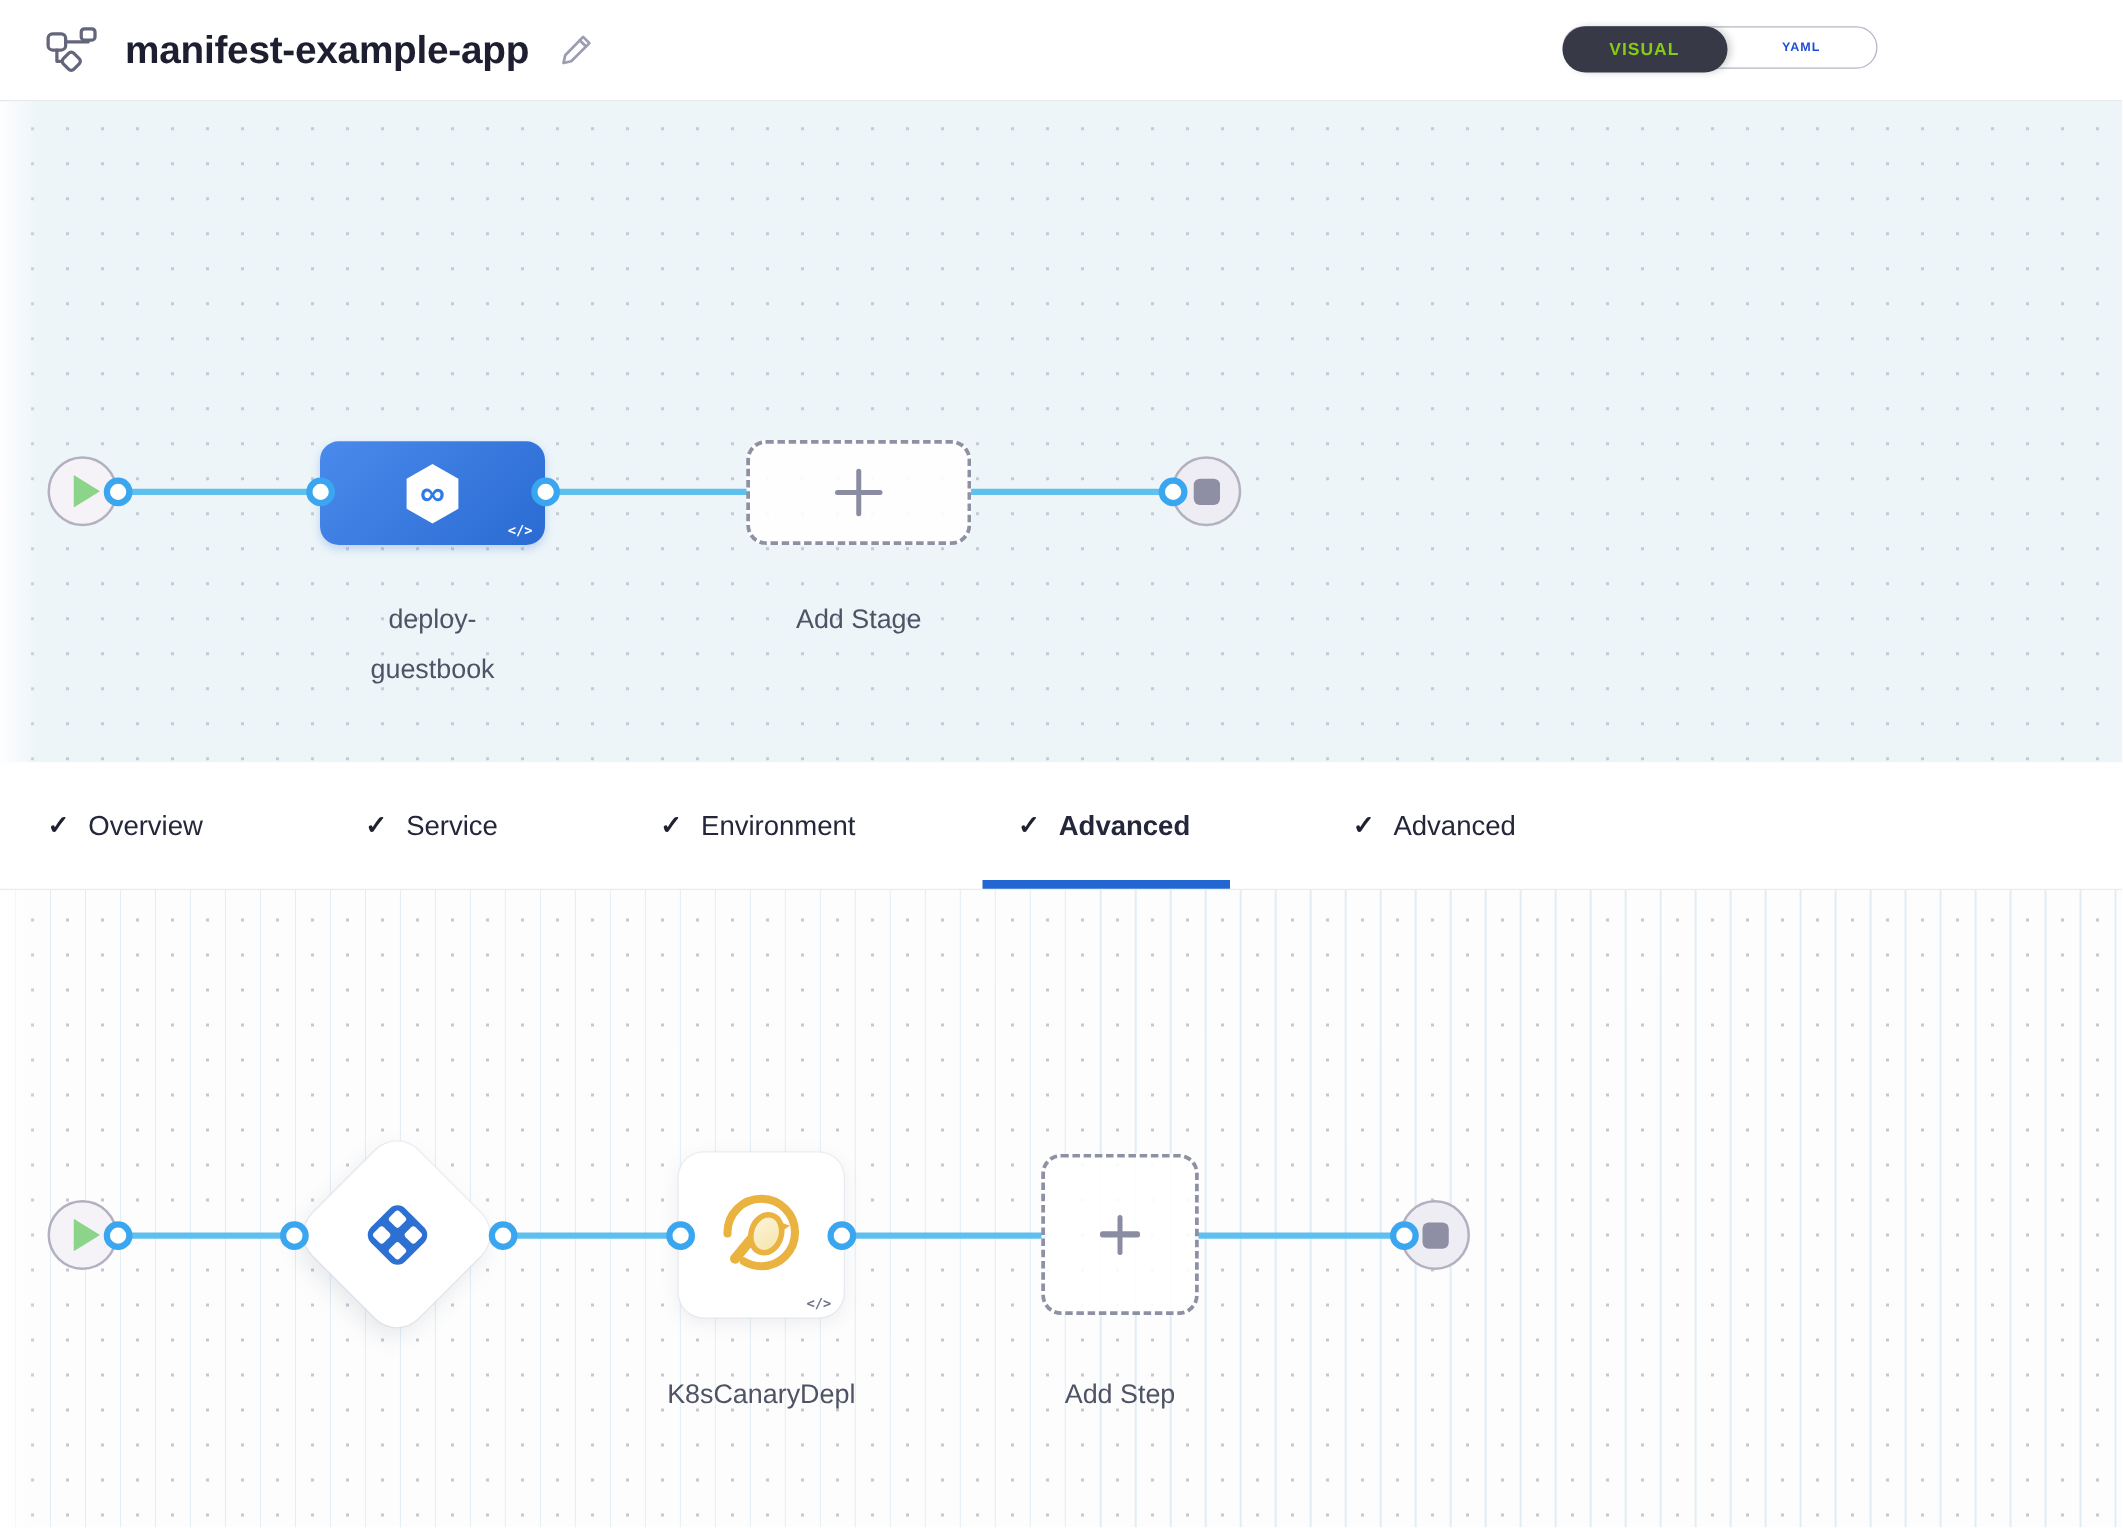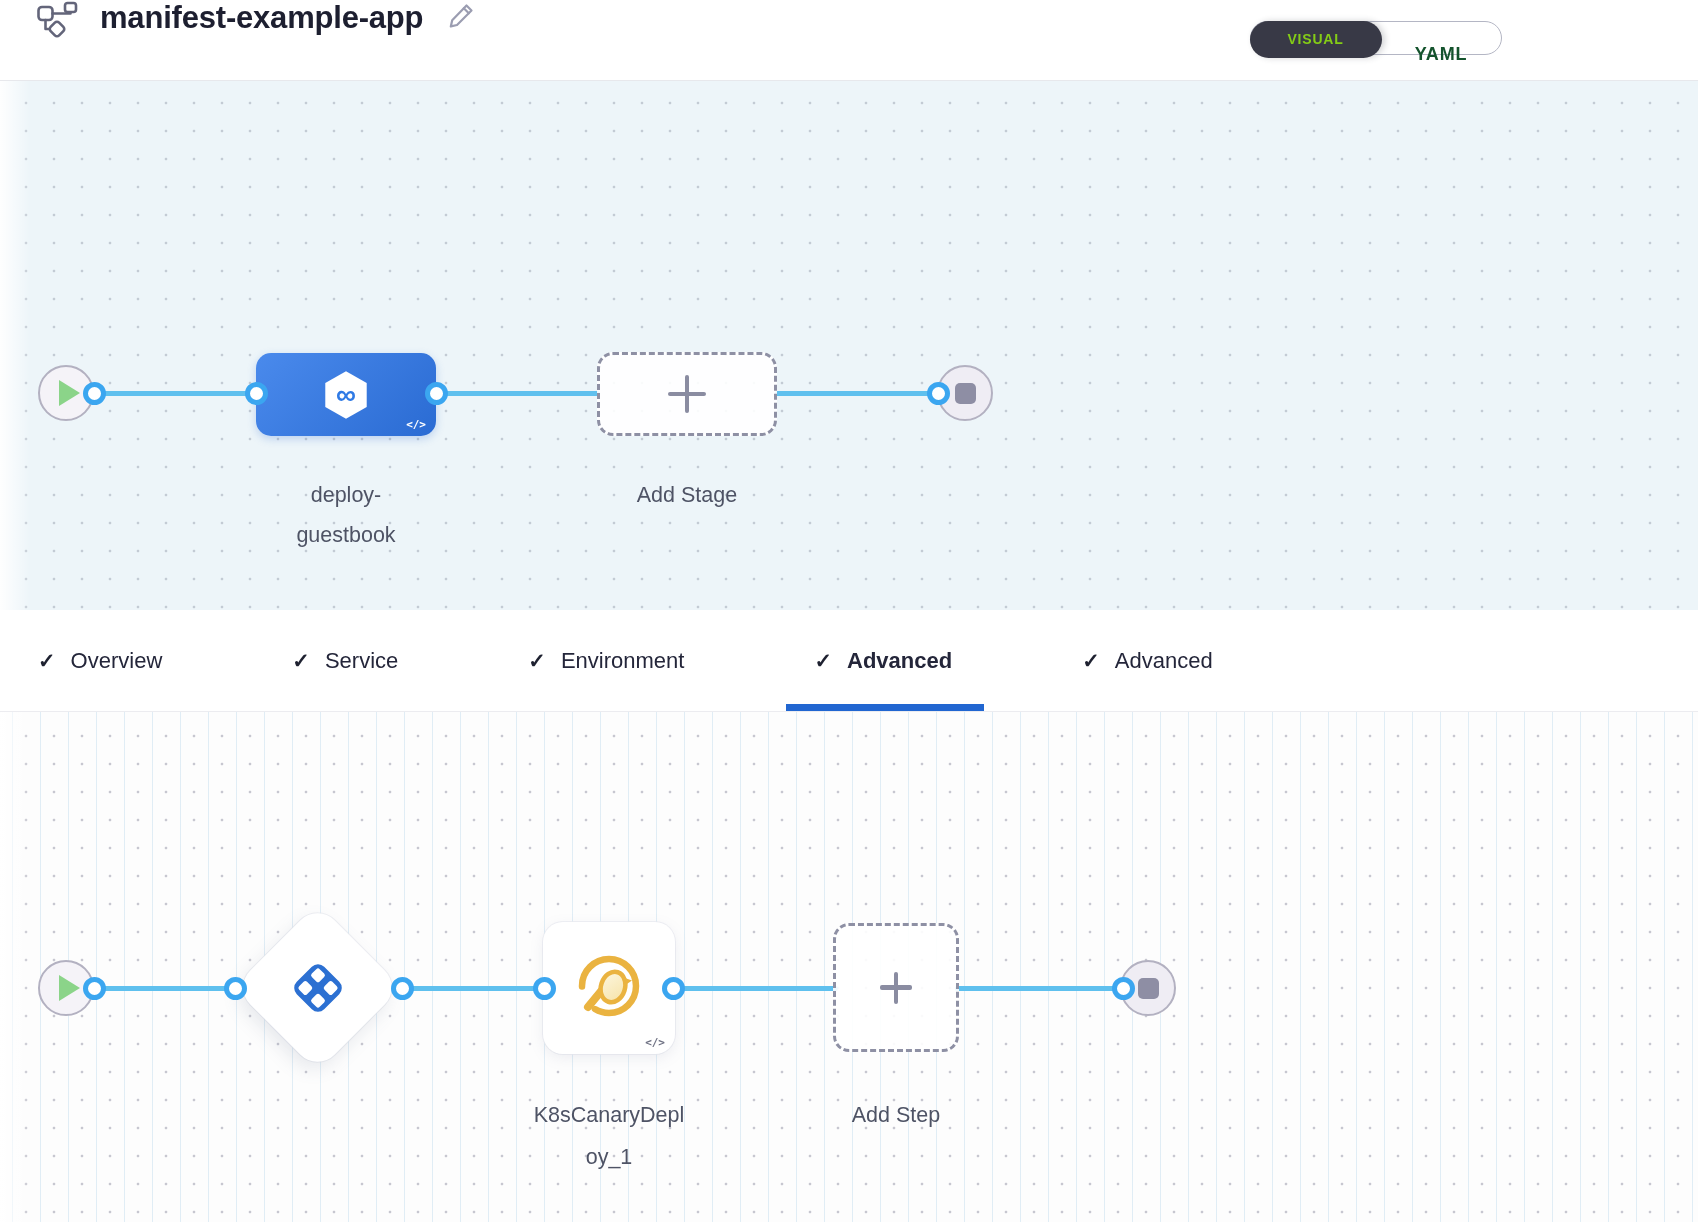--- a/index.html
+++ b/index.html
@@ -2,33 +2,33 @@
 <html><head>
 <meta charset="utf-8">
 <style>
   * { margin:0; padding:0; box-sizing:border-box; }
   html,body { width:1698px; height:1222px; overflow:hidden; background:#fff;
               font-family:"Liberation Sans", sans-serif; }
   .stage-wrap { position:relative; width:1698px; height:1222px; }
 
   
   .header { position:absolute; top:0; left:0; width:100%; height:81px; background:#fff;
-            border-bottom:1px solid #e7e8ec; display:flex; z-index:5; }
+            border-bottom:1px solid #e7e8ec; display:flex; align-items:center; z-index:5; }
   .pipeline-icon { margin-left:36px; display:flex; }
   .page-title { margin-left:20px; font-size:31px; font-weight:bold; color:#1d1f30; letter-spacing:-0.2px; }
   .edit-pencil { margin-left:22px; display:flex; cursor:pointer; }
 
   .view-toggle { position:absolute; left:1250px; top:21px; width:252px; height:34px;
                  border:1.5px solid #b4b6c4; border-radius:19px; background:#fff; }
   .seg-visual { position:absolute; left:-1.5px; top:-1.5px; width:132px; height:37px;
                 background:#383946; border-radius:19px; color:#84cc16; display:flex; align-items:center;
                 justify-content:center; font-size:14px; font-weight:bold; letter-spacing:0.8px;
                 box-shadow:3px 0 6px rgba(56,57,70,0.22); cursor:pointer; }
-  .seg-yaml { position:absolute; right:0; top:16px; width:120px; height:100%; display:flex;
-              align-items:center; justify-content:center; color:#14532d; font-size:18px;
+  .seg-yaml { position:absolute; right:0; top:0; width:120px; height:100%; display:flex;
+              align-items:center; justify-content:center; color:#1d4ed8; font-size:10px;
               font-weight:bold; letter-spacing:0.8px; cursor:pointer; }
 
   
   .canvas-top { position:absolute; top:81px; left:0; width:100%; height:529px;
     background-color:#edf5f9;
     background-image:radial-gradient(circle, #c3cbd4 1.5px, transparent 1.6px);
     background-size:28px 28px; background-position:12px 8px; }
   .canvas-bottom { position:absolute; top:712px; left:0; width:100%; height:510px;
     background-color:#fdfdfd;
     background-image:
@@ -236,21 +236,20 @@
 
     <span class="port" style="left:82.5px;   top:264.5px;"></span>
     <span class="port" style="left:223.5px;  top:264.5px;"></span>
     <span class="port" style="left:390.5px;  top:264.5px;"></span>
     <span class="port" style="left:532.5px;  top:264.5px;"></span>
     <span class="port" style="left:661.5px;  top:264.5px;"></span>
     <span class="port" style="left:1111.5px; top:264.5px;"></span>
 
     <div class="node-label exec" style="left:499px; top:382px; width:220px;">
       <div>K8sCanaryDepl</div>
-      <div>oy_1</div>
     </div>
     <div class="node-label exec" style="left:836px; top:382px; width:120px;">
       <div>Add Step</div>
     </div>
 
     <div class="left-fade"></div>
   </div>
 
 </div>
 

